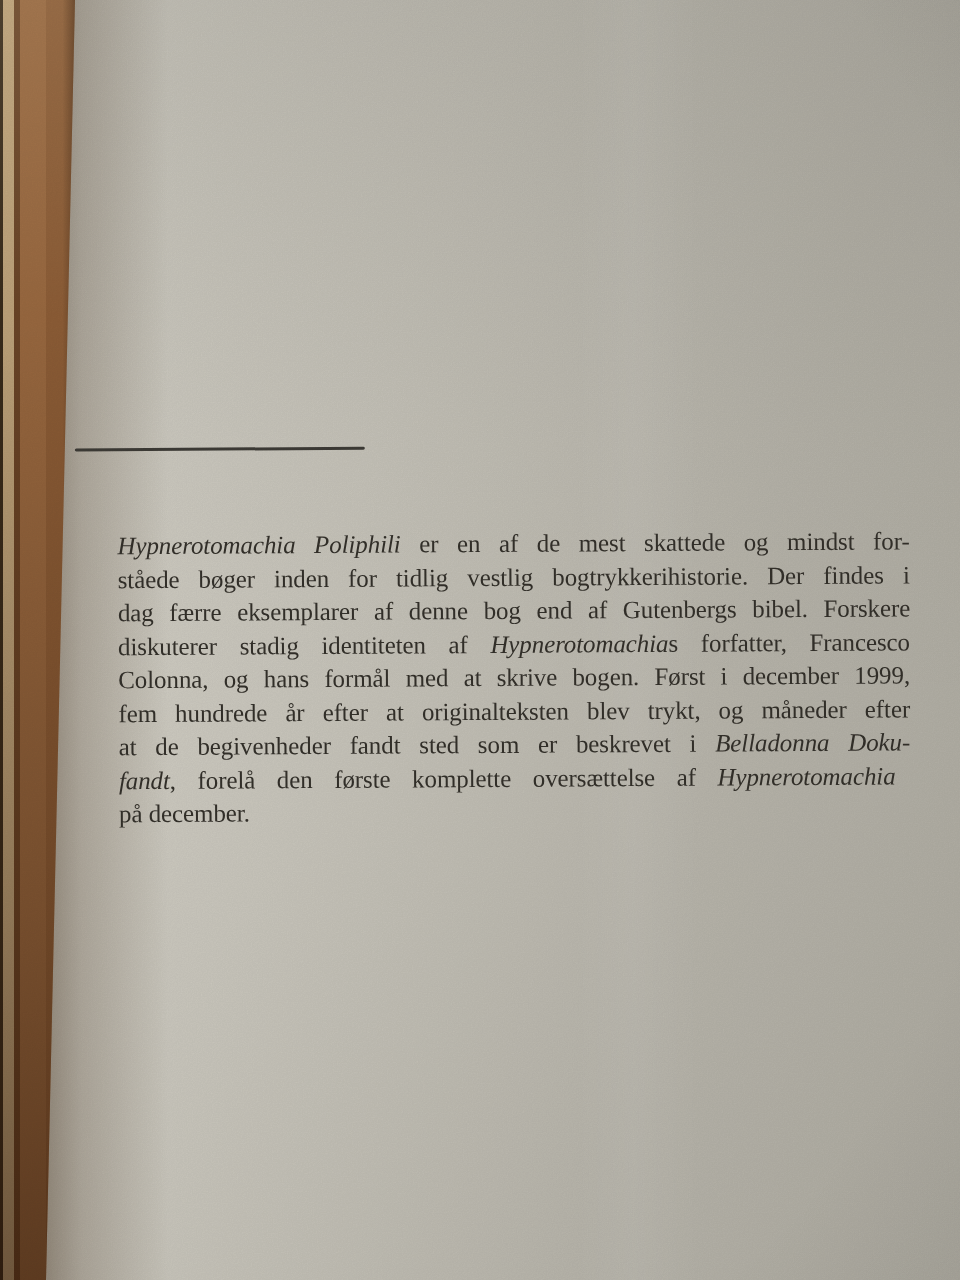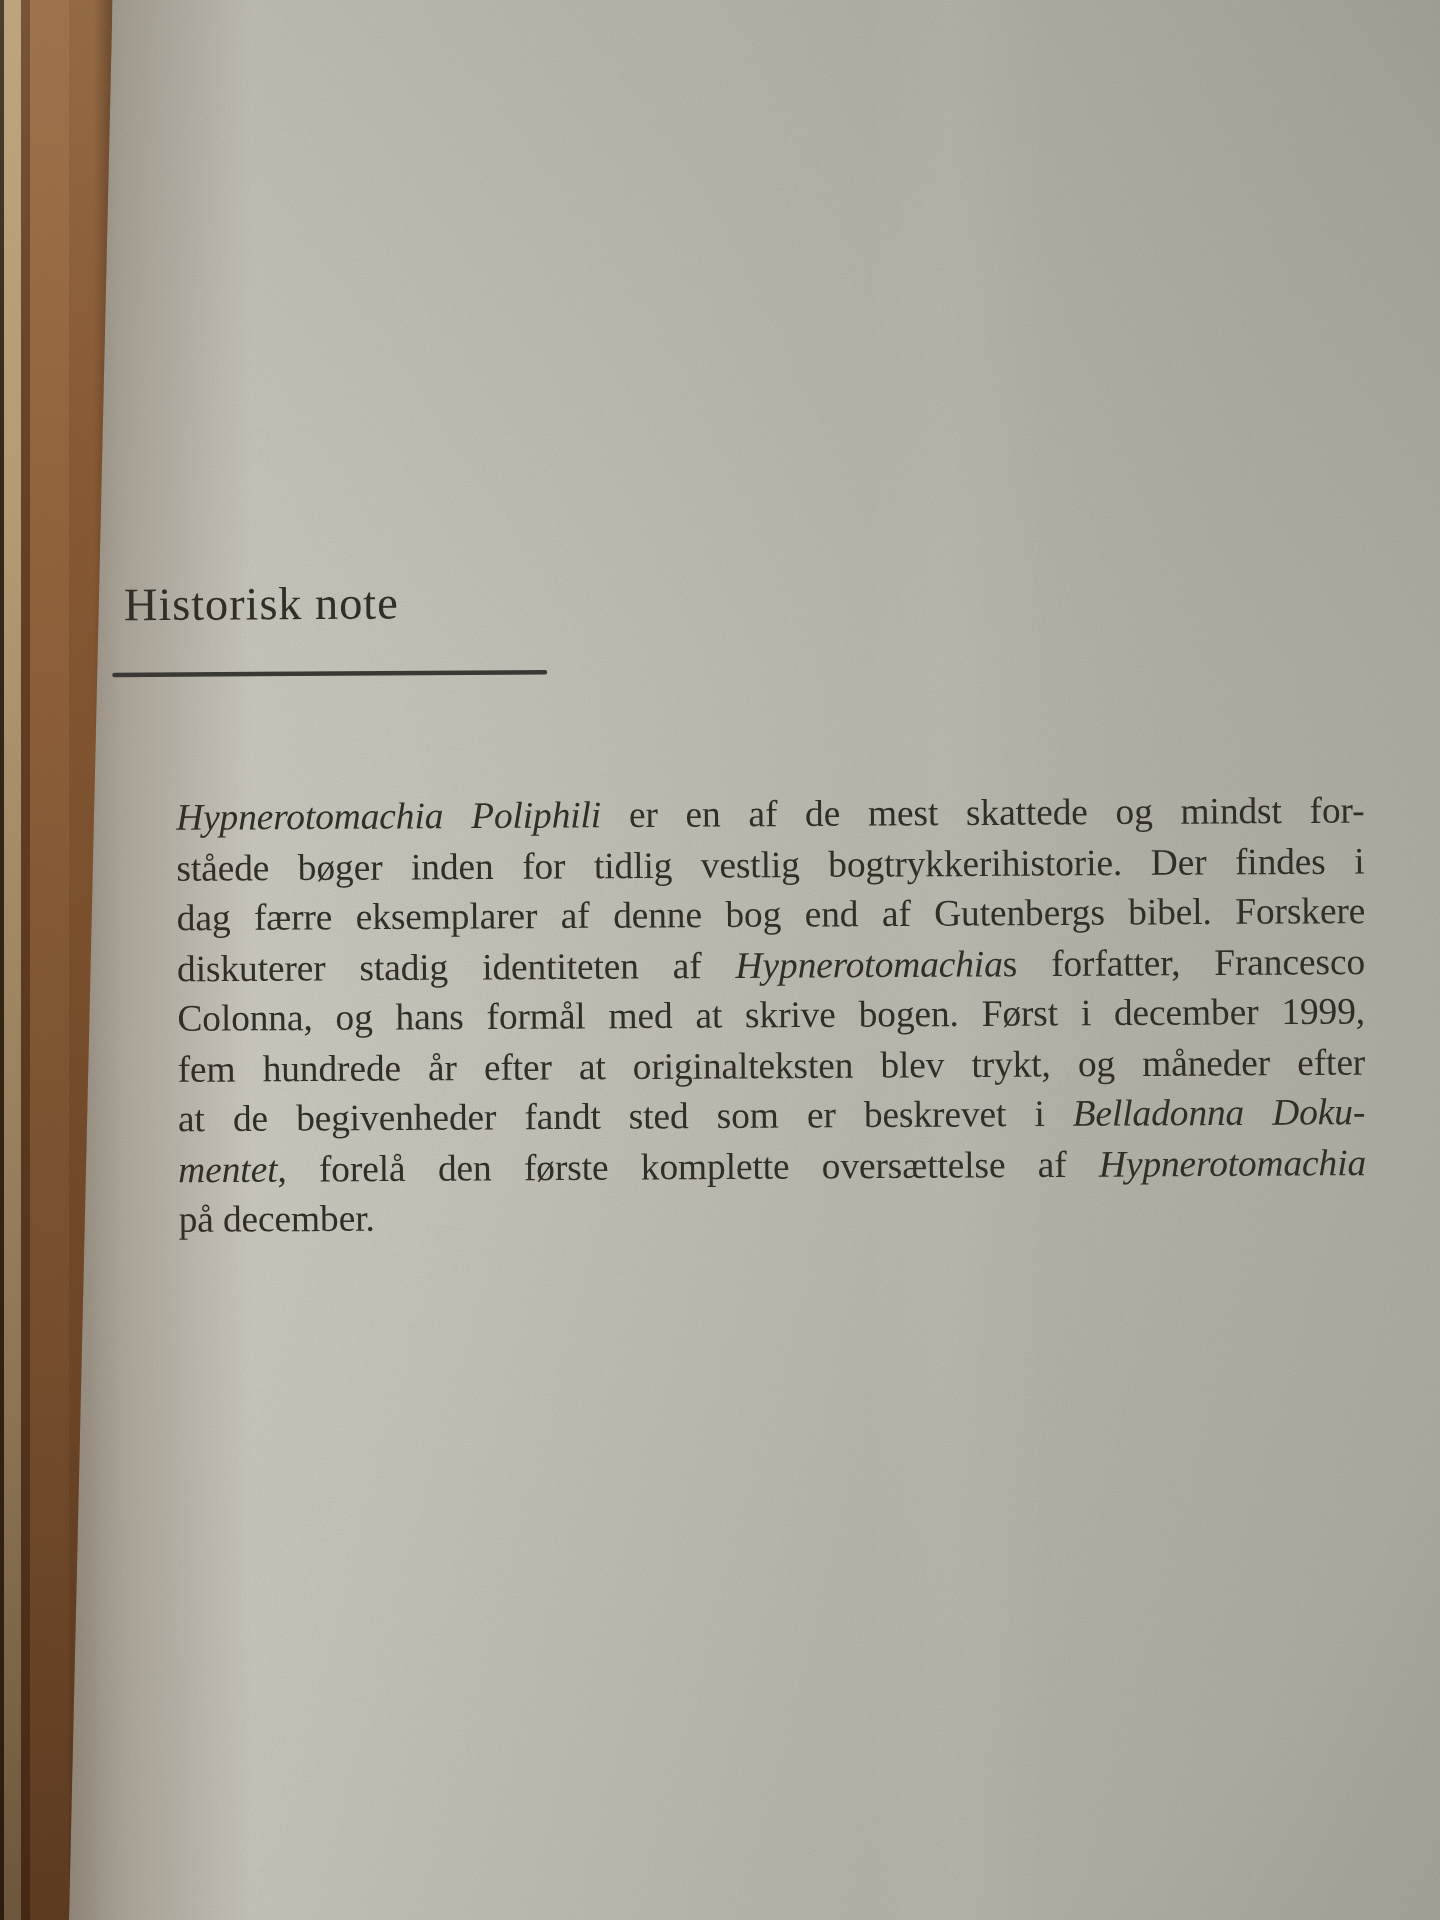--- a/index.html
+++ b/index.html
@@ -88,31 +88,30 @@
 </head>
 <body>
 
 <div class="scene">
 
   <div class="page">
     <div class="vignette"></div>
     <div class="gutter-shadow"></div>
 
     <div class="content">
-      <div class="heading">Historisk note</div>
       <div class="rule"></div>
       <div class="paragraph">
           <div class="line" style="display: block; word-spacing: 12.4px;"><span class="it">Hypnerotomachia Poliphili</span><span> er en af de mest skattede og mindst for-</span></div>
           <div class="line" style="display: block; word-spacing: 12.89px;"><span>ståede bøger inden for tidlig vestlig bogtrykkerihistorie. Der findes i</span></div>
           <div class="line" style="display: block; word-spacing: 9.5px;"><span>dag færre eksemplarer af denne bog end af Gutenbergs bibel. Forskere</span></div>
           <div class="line" style="display: block; word-spacing: 16.5px;"><span>diskuterer stadig identiteten af </span><span class="it">Hypnerotomachia</span><span>s forfatter, Francesco</span></div>
           <div class="line" style="display: block; word-spacing: 9.09px;"><span>Colonna, og hans formål med at skrive bogen. Først i december 1999,</span></div>
           <div class="line" style="display: block; word-spacing: 11.9px;"><span>fem hundrede år efter at originalteksten blev trykt, og måneder efter</span></div>
           <div class="line" style="display: block; word-spacing: 12.6px;"><span>at de begivenheder fandt sted som er beskrevet i </span><span class="it">Belladonna Doku-</span></div>
-          <div class="line" style="display: block; word-spacing: 15.43px;"><span class="it">mentet</span><span>, forelå den første komplette oversættelse af </span><span class="it">Hypnerotomachia</span></div>
+          <div class="line" style="display: block; word-spacing: 15.43px;"><span class="it">fandt</span><span>, forelå den første komplette oversættelse af </span><span class="it">Hypnerotomachia</span></div>
           <div class="line"><span>på december.</span></div>
         </div>
     </div>
   </div>
 
   <div class="spine-strip"></div>
 
   <svg class="grain" width="960" height="1280" xmlns="http://www.w3.org/2000/svg">
     <filter id="grain-f">
       <feTurbulence type="fractalNoise" baseFrequency="0.8" numOctaves="2" stitchTiles="stitch"></feTurbulence>

